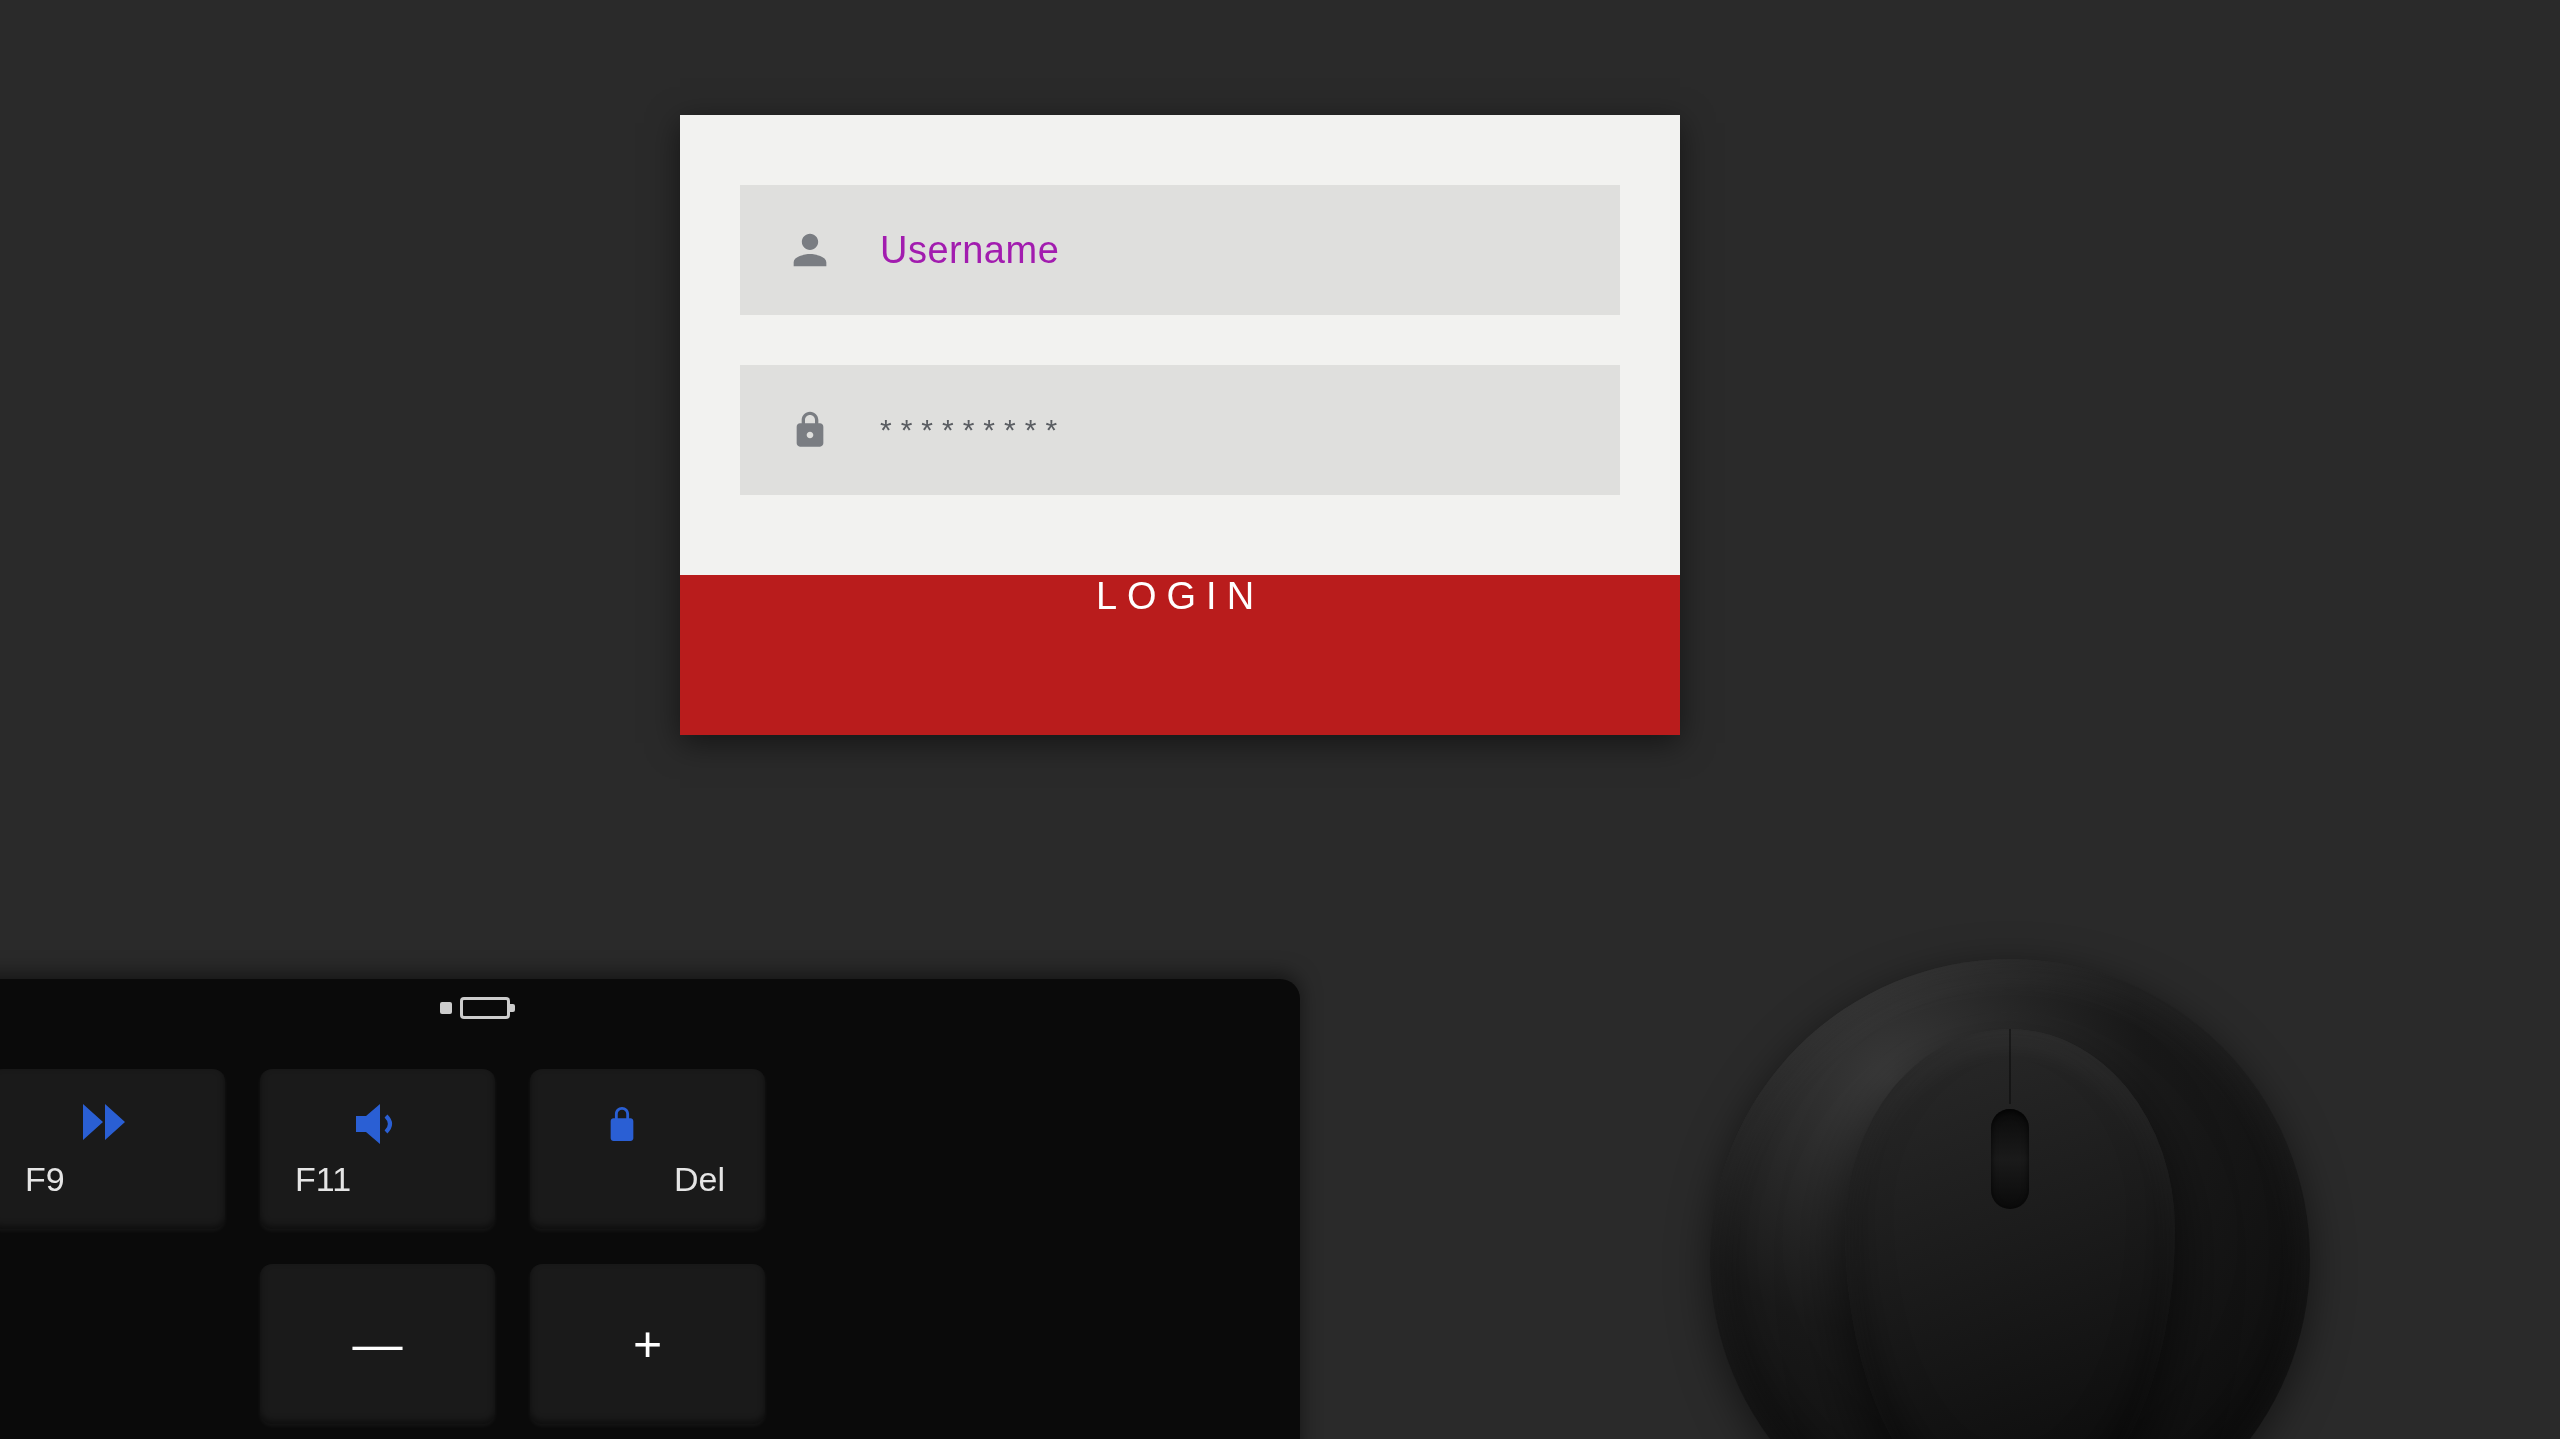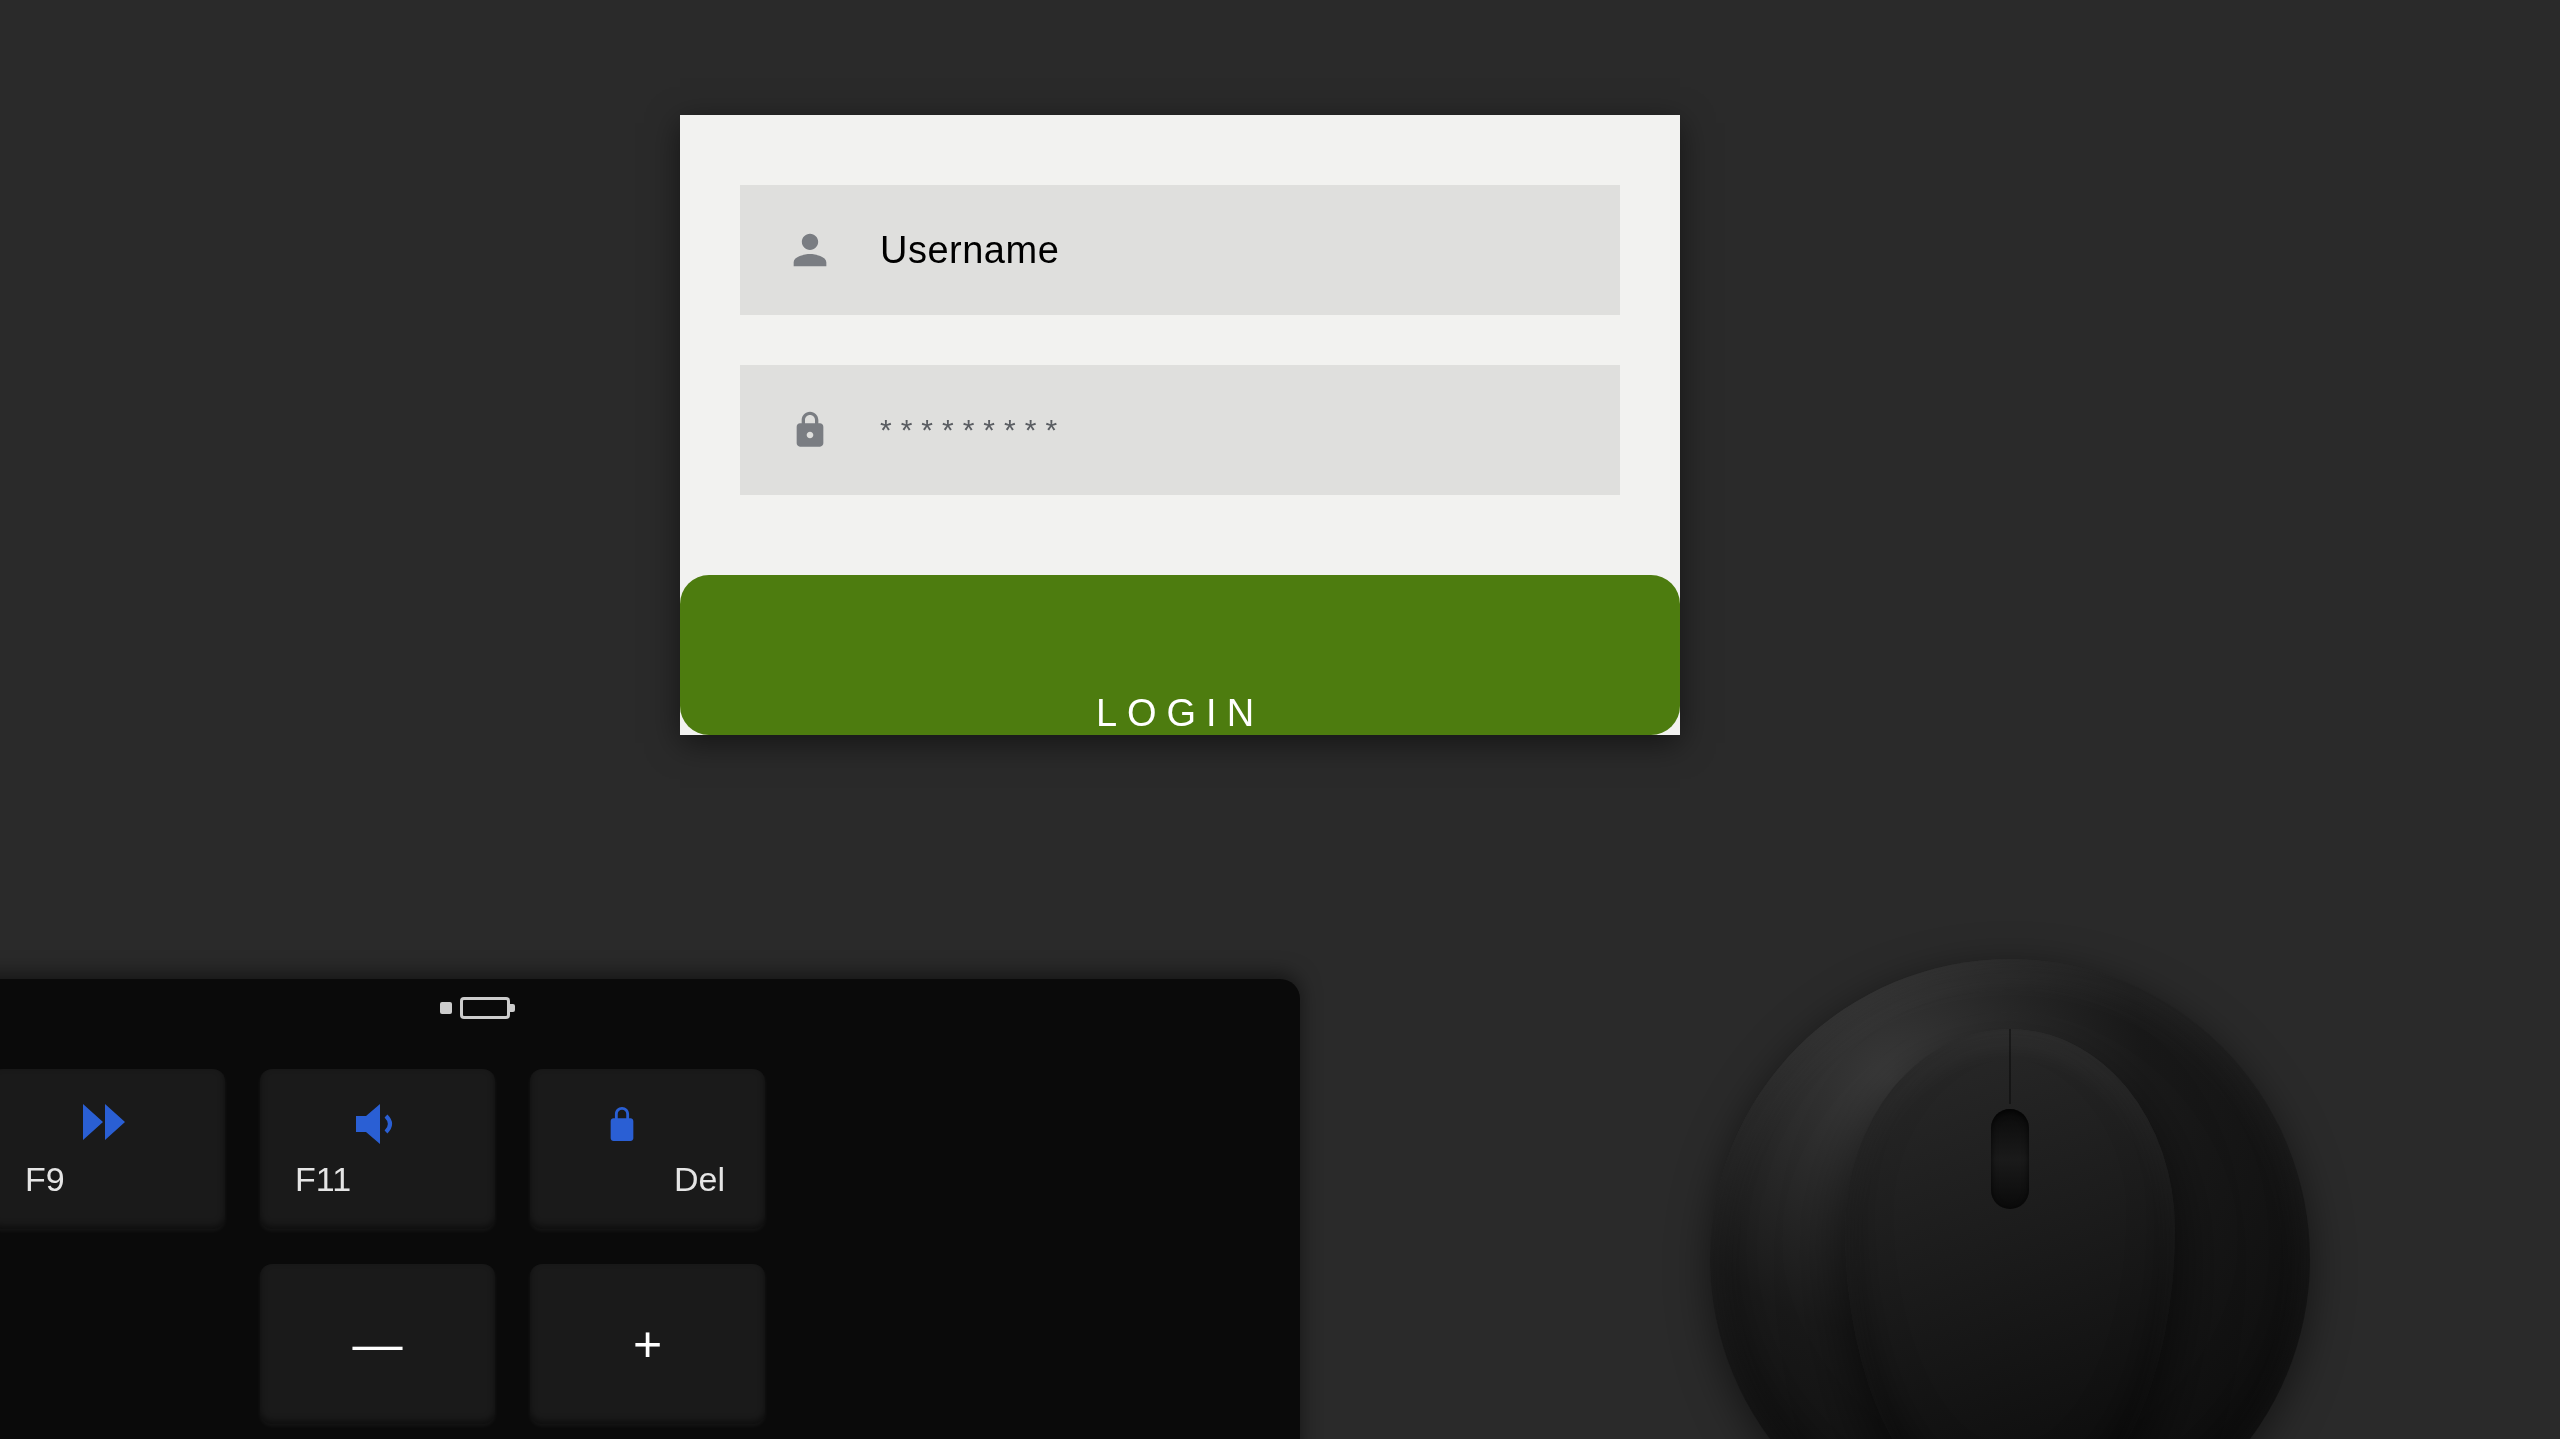--- a/index.html
+++ b/index.html
@@ -43,42 +43,41 @@
       color: #7a7d82;
     }
     .input-icon svg {
       width: 40px;
       height: 40px;
       fill: #7a7d82;
     }
     .input-text {
       flex: 1;
       font-size: 38px;
-      color: #000000;
+      color: #a21caf;
       padding-left: 40px;
       letter-spacing: 0.5px;
     }
     .password-text {
       letter-spacing: 9px;
       font-size: 30px;
       color: #5a5d62;
       font-weight: 500;
     }
     .login-button {
       position: absolute;
       bottom: 0;
       left: 0;
       right: 0;
       height: 160px;
-      background: #4d7c0f;
-      display: flex;
-      align-items: flex-end;
+      background: #b91c1c;
+      display: flex;
+      align-items: flex-start;
       justify-content: center;
       cursor: pointer;
-      border-radius: 29px;
     }
     .login-button-label {
       color: #ffffff;
       font-size: 38px;
       letter-spacing: 10px;
       font-weight: 400;
     }
     .keyboard {
       position: absolute;
       bottom: -20px;

